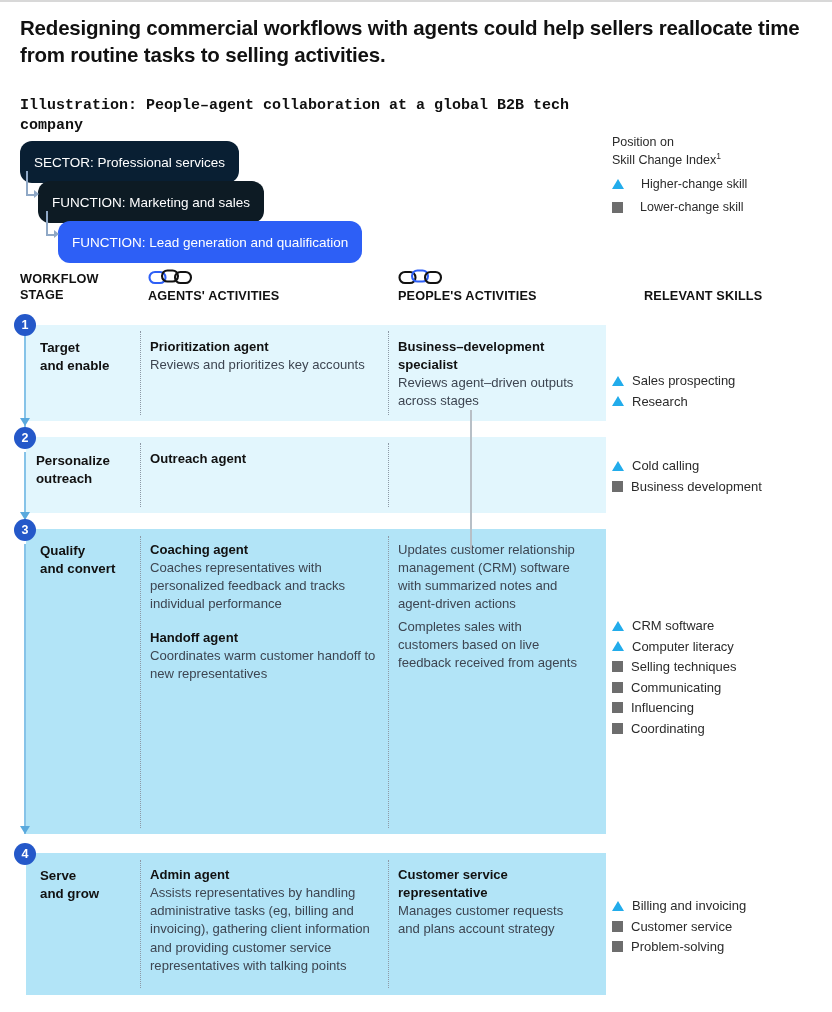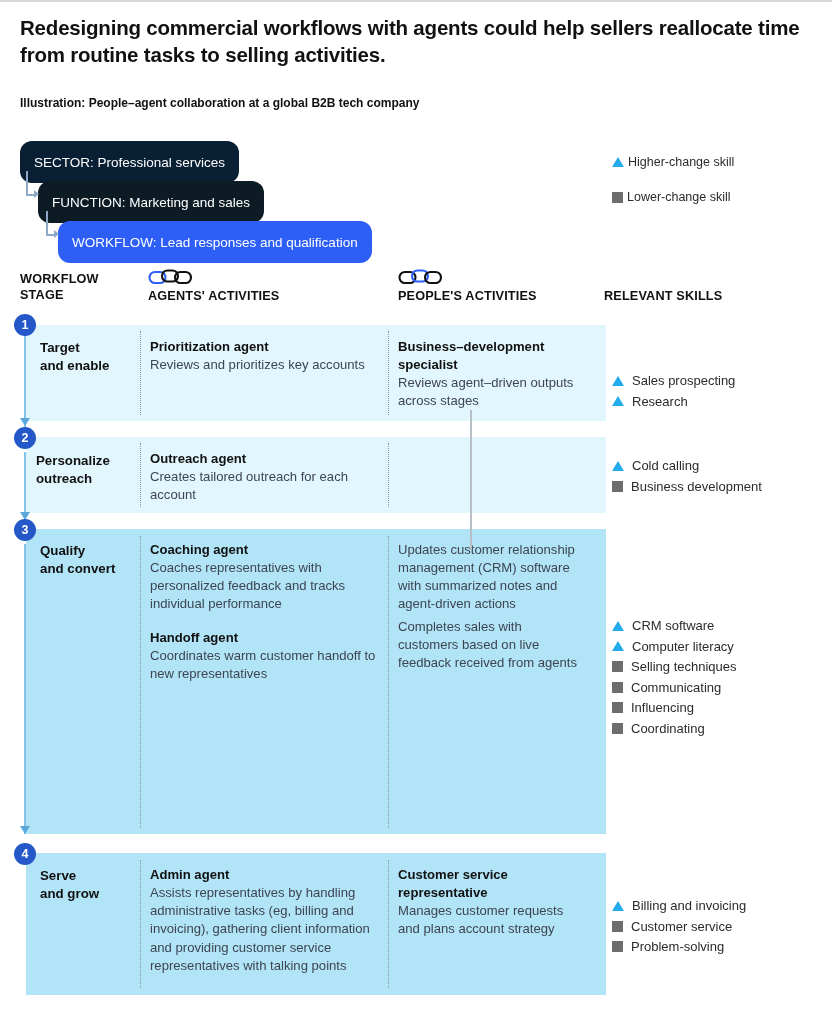--- a/index.html
+++ b/index.html
@@ -15,21 +15,21 @@
   .topline { position:absolute; left:0; top:0; width:832px; height:2px; background:#d8d8d8; }
 
   
   .title {
     position:absolute; left:20px; top:14px; width:800px;
     font-size:20.5px; font-weight:bold; line-height:1.32; letter-spacing:-0.2px;
     color:#111111;
   }
   .subtitle {
     position:absolute; left:20px; top:96px; width:620px;
-    font-size:12px; font-weight:bold; line-height:1.3; color:#111111;
+    font-size:15px; font-weight:bold; line-height:1.3; color:#111111;font-family:Liberation Mono, monospace;
   }
 
   
   .crumb {
     position:absolute; display:flex; align-items:center;
     color:#ffffff; font-size:13.5px; white-space:nowrap;
     padding:0 14px; height:42px;border-radius:12px;
   }
   .crumb.sector   { left:20px;  top:141px; background:#091f33; }
   .crumb.function { left:38px;  top:181px; background:#0d1b24; }
@@ -41,38 +41,38 @@
   .elbow .arw {
     position:absolute; width:0; height:0;
     border-top:4px solid transparent; border-bottom:4px solid transparent;
     border-left:5px solid #8fa8c6;
   }
 
   
   .legend { position:absolute; left:612px; top:134px; width:220px; }
   .legend-title { font-size:12.5px; line-height:1.33; color:#2b2b2b; }
   .legend-title sup { font-size:8.5px; }
-  .legend-row { display:flex; align-items:center; gap:4px; margin-top:21px; font-size:12.5px; color:#2b2b2b; }
+  .legend-row { display:flex; align-items:center; gap:17px; margin-top:9px; font-size:12.5px; color:#2b2b2b; }
 
   .tri {
     width:0; height:0;
     border-left:6px solid transparent; border-right:6px solid transparent;
     border-bottom:10px solid #22aceb; flex:0 0 auto;
   }
   .sq { width:11px; height:11px; background:#6d6d6d; flex:0 0 auto; }
 
   
   .colhead {
     position:absolute; font-size:12.7px; font-weight:bold;
     letter-spacing:0.15px; color:#111111; line-height:1.25;
   }
   .ch-stage  { left:20px;  top:272px; }
   .ch-agent  { left:148px; top:289px; }
   .ch-people { left:398px; top:289px; }
-  .ch-skill  { left:604px; top:289px; }
+  .ch-skill  { left:644px; top:289px; }
 
   .chain { position:absolute; }
   .chain.agents { left:148px; top:269px; }
   .chain.people { left:398px; top:269px; }
 
   
   .band { position:absolute; left:26px; }
   .band.pale { background:#e2f6fd; }
   .band.deep { background:#b2e4f7; }
 
@@ -119,35 +119,39 @@
 <div class="title">Redesigning commercial workflows with agents could help sellers reallocate time from routine tasks to selling activities.</div>
 <div class="subtitle">Illustration: People–agent collaboration at a global B2B tech company</div>
 
 <div class="crumb sector">
   <span>SECTOR: Professional services</span>
 </div>
 <div class="crumb function">
   <span>FUNCTION: Marketing and sales</span>
 </div>
 <div class="crumb workflow">
-  <span>WORKFLOW: Lead responses and qualification</span>
+  <span>FUNCTION: Lead generation and qualification</span>
 </div>
 
 <div class="elbow" style="left:26px; top:171px;">
   <div class="v" style="height:24px;"></div>
   <div class="h" style="top:23px; width:8px;"></div>
   <div class="arw" style="left:8px; top:19px;"></div>
 </div>
 <div class="elbow" style="left:46px; top:211px;">
   <div class="v" style="height:24px;"></div>
   <div class="h" style="top:23px; width:8px;"></div>
   <div class="arw" style="left:8px; top:19px;"></div>
 </div>
 
 <div class="legend">
+  <div class="legend-title">
+    <span>Position on</span><br>
+    <span>Skill Change Index</span><sup>1</sup>
+  </div>
   <div class="legend-row">
     <span class="tri"></span>
     <span>Higher-change skill</span>
   </div>
   <div class="legend-row">
     <span class="sq"></span>
     <span>Lower-change skill</span>
   </div>
 </div>
 
@@ -219,21 +223,20 @@
 <div class="band pale" style="top:437px; width:580px; height:76px;"></div>
 <div class="stagenum" style="left:14px; top:427px;">2</div>
 <div class="row-stage" style="left:36px; top:452px;">
   <span>Personalize</span><br>
   <span>outreach</span>
 </div>
 <div class="vdiv" style="left:140px; top:443px; height:64px;"></div>
 <div class="cell" style="left:150px; top:450px; width:225px;">
   <div class="blk">
     <b>Outreach agent</b><br>
-    <span>Creates tailored outreach for each account</span>
   </div>
 </div>
 <div class="vdiv" style="left:388px; top:443px; height:64px;"></div>
 
 <div class="skillgroup" style="top:458px;">
   <div class="skill-row">
     <span class="tri"></span>
     <span>Cold calling</span>
   </div>
   <div class="skill-row">

